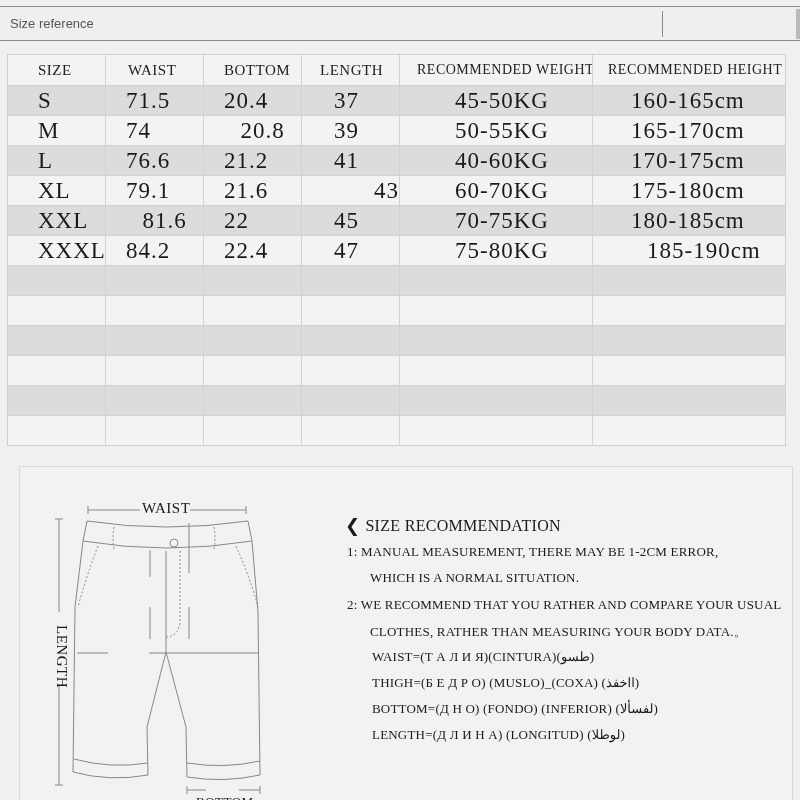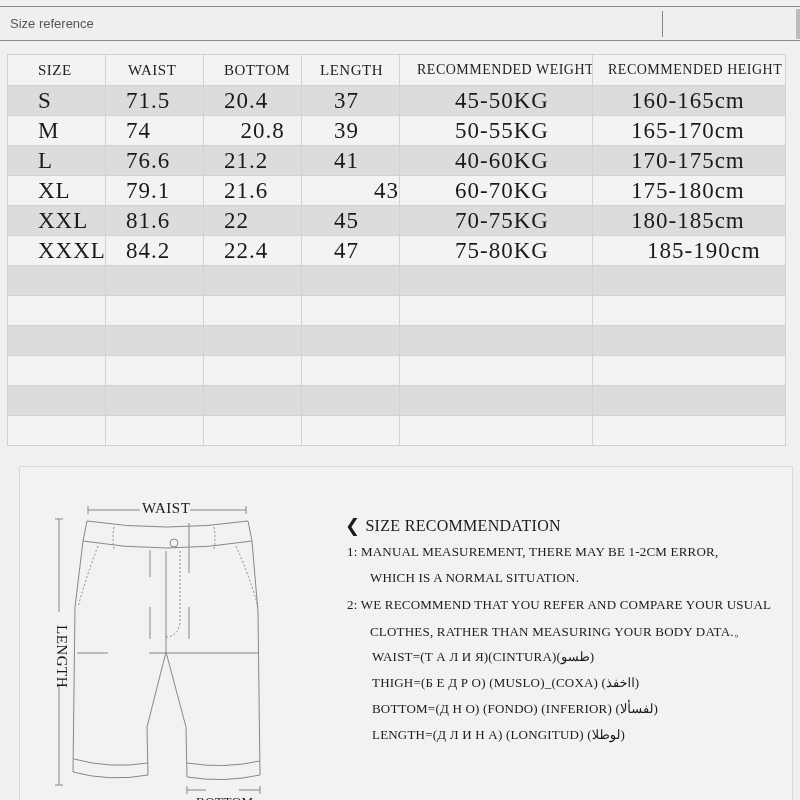--- a/index.html
+++ b/index.html
@@ -84,21 +84,21 @@
       <tr class="light">
         <td style="padding-left: 30px;">XL</td>
         <td style="padding-left: 20px;">79.1</td>
         <td style="padding-left: 20px;">21.6</td>
         <td style="padding-left: 32px; text-align: right;">43</td>
         <td style="padding-left: 55px;">60-70KG</td>
         <td style="padding-left: 38px;">175-180cm</td>
       </tr>
       <tr class="shade">
         <td style="padding-left: 30px;">XXL</td>
-        <td style="padding-left: 20px;">81.6</td>
+        <td style="padding-left: 20px; text-align: center;">81.6</td>
         <td style="padding-left: 20px;">22</td>
         <td style="padding-left: 32px;">45</td>
         <td style="padding-left: 55px;">70-75KG</td>
         <td style="padding-left: 38px; font-family: Liberation Serif, serif;">180-185cm</td>
       </tr>
       <tr class="light">
         <td style="padding-left: 30px;">XXXL</td>
         <td style="padding-left: 20px;">84.2</td>
         <td style="padding-left: 20px;">22.4</td>
         <td style="padding-left: 32px;">47</td>
@@ -206,19 +206,19 @@
   <span class="diagram-label" style="left:176px;top:327px;font-size:13px">BOTTOM</span>
 </div>
 
 <div class="rec">
   <div class="head">
     <span class="chev">❮</span>
     <span>SIZE RECOMMENDATION</span>
   </div>
   <span class="line" style="left:2px;top:27px">1: MANUAL MEASUREMENT, THERE MAY BE 1-2CM ERROR,</span>
   <span class="line" style="left:25px;top:53px">WHICH IS A NORMAL SITUATION.</span>
-  <span class="line" style="left:2px;top:80px">2: WE RECOMMEND THAT YOU REFER AND COMPARE YOUR USUAL</span>
+  <span class="line" style="left:2px;top:80px">2: WE RECOMMEND THAT YOU RATHER AND COMPARE YOUR USUAL</span>
   <span class="line" style="left:25px;top:106px">CLOTHES, RATHER THAN MEASURING YOUR BODY DATA.。</span>
   <span class="line" style="left:27px;top:132px">WAIST=(Т А Л И Я)(CINTURA)(طسو)</span>
   <span class="line" style="left:27px;top:158px">THIGH=(Б Е Д Р О)  (MUSLO)_(COXA)  (ااخفذ)</span>
   <span class="line" style="left:27px;top:184px">BOTTOM=(Д Н О)  (FONDO)  (INFERIOR)  (لفسألا)</span>
   <span class="line" style="left:27px;top:210px">LENGTH=(Д Л И Н А)  (LONGITUD)  (لوطلا)</span>
 </div>
 
 </body></html>

